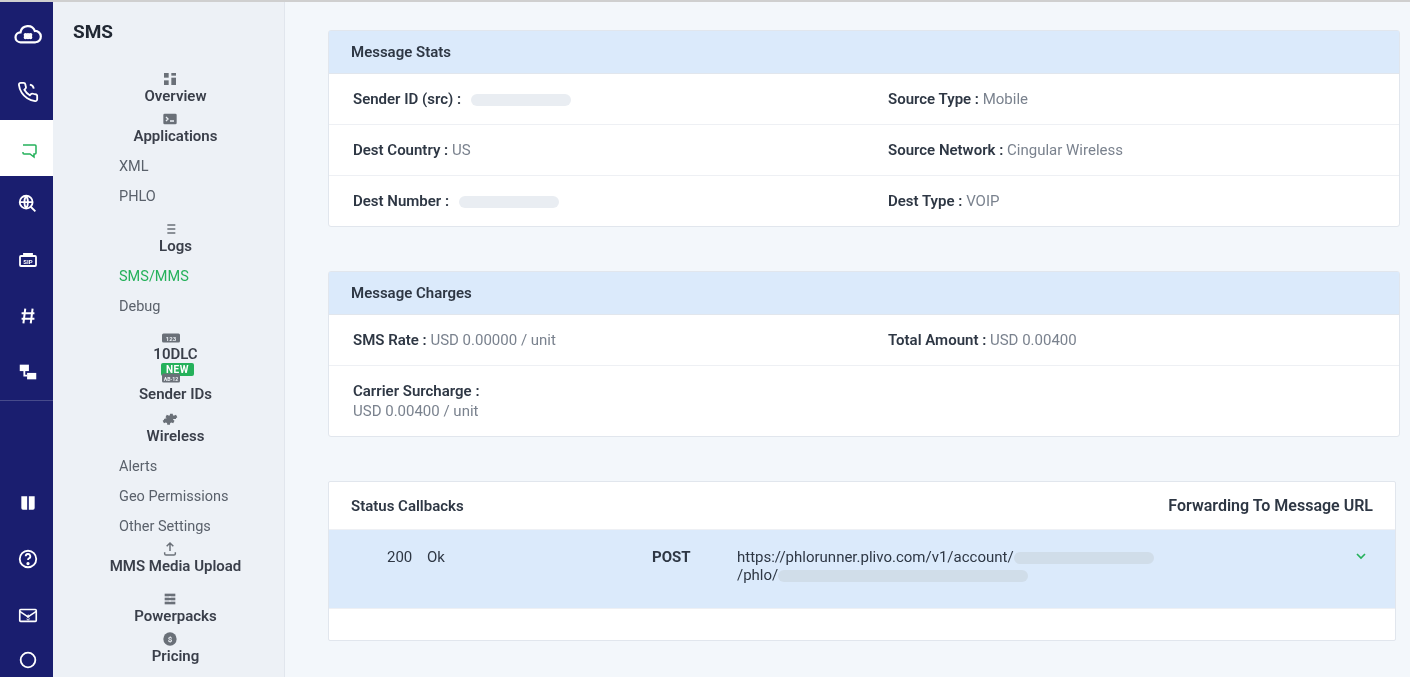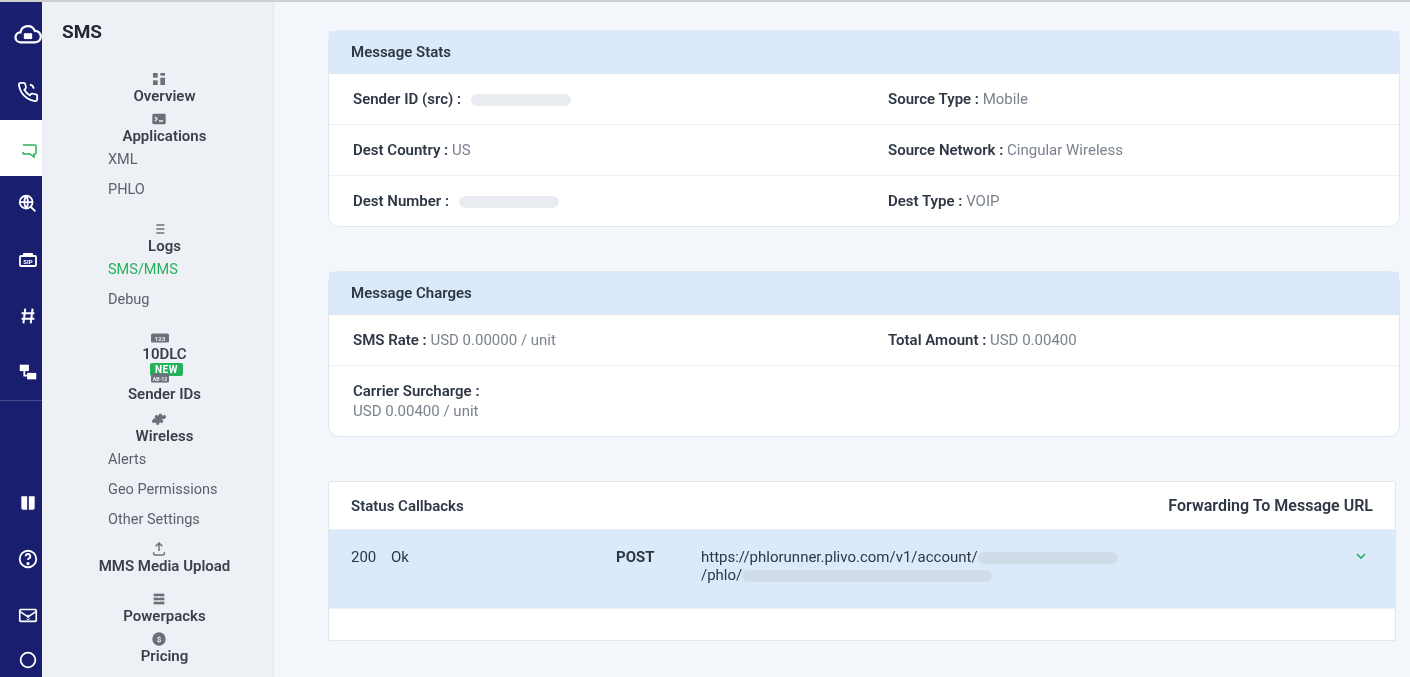--- a/index.html
+++ b/index.html
@@ -53,21 +53,21 @@
     background: rgba(255,255,255,0.2);
   }
   .rail-bottom {
     margin-top: auto;
     width: 56px;
   }
 
   
   .sidebar {
     position: absolute;
-    top: 2px; left: 42px; bottom: 0;
+    top: 2px; left: 53px; bottom: 0;
     width: 232px;
     background: #edf1f6;
     border-right: 1px solid #e1e6ed;
     padding-top: 18px;
   }
   .sidebar-title {
     font-size: 19px;
     font-weight: 700;
     color: #212833;
     padding: 0 20px 28px 20px;
@@ -87,21 +87,21 @@
     width: 22px;
     display: flex;
     align-items: center;
     justify-content: flex-start;
   }
   .sb-item .lbl { padding-left: 6px; }
   .sb-sub {
     padding-left: 48px;
     height: 30px;
     display: flex;
-    align-items: flex-start;
+    align-items: center;
     font-size: 14.5px;
     color: #5a616b;
     cursor: pointer;
   }
   .sb-sub.active { color: #25b15b; }
   .new-badge {
     margin-left: 10px;
     background: #25b15b;
     color: #fff;
     font-size: 10px;
@@ -114,21 +114,21 @@
   
   .main {
     position: absolute;
     top: 2px; left: 288px; right: 0; bottom: 0;
     overflow-y: auto;
     padding: 0 10px 20px 40px;
   }
   .card {
     background: #fff;
     border: 1px solid #e1e6ed;
-    border-radius: 11px;
+    border-radius: 3px;
     margin-bottom: 44px;
     width: 1072px;
   }
   .card-header {
     background: #dbeafb;
     padding: 12px 22px;
     font-size: 15px;
     font-weight: 600;
     color: #2e3744;
     border-bottom: 1px solid #e1e6ed;
@@ -180,21 +180,21 @@
     color: #2e3744;
   }
   .cb-row {
     display: flex;
     align-items: flex-start;
     background: #dbeafb;
     padding: 18px 22px 24px 22px;
     font-size: 15px;
     color: #2e3744;
   }
-  .cb-code { width: 40px; font-weight: 400; }
+  .cb-code { width: 40px; font-weight: 400; margin-left: 36px; }
   .cb-status { width: 225px; }
   .cb-method { width: 85px; font-weight: 700; }
   .cb-url { flex: 1; word-break: break-all; }
   .cb-url .redact { background: #d0dde9; }
   .cb-chevron {
     width: 24px; text-align: center; color: #25b15b;
     cursor: pointer;
   }
   .cb-footer { height: 32px; border-top: 1px solid #eef0f4; }
 

